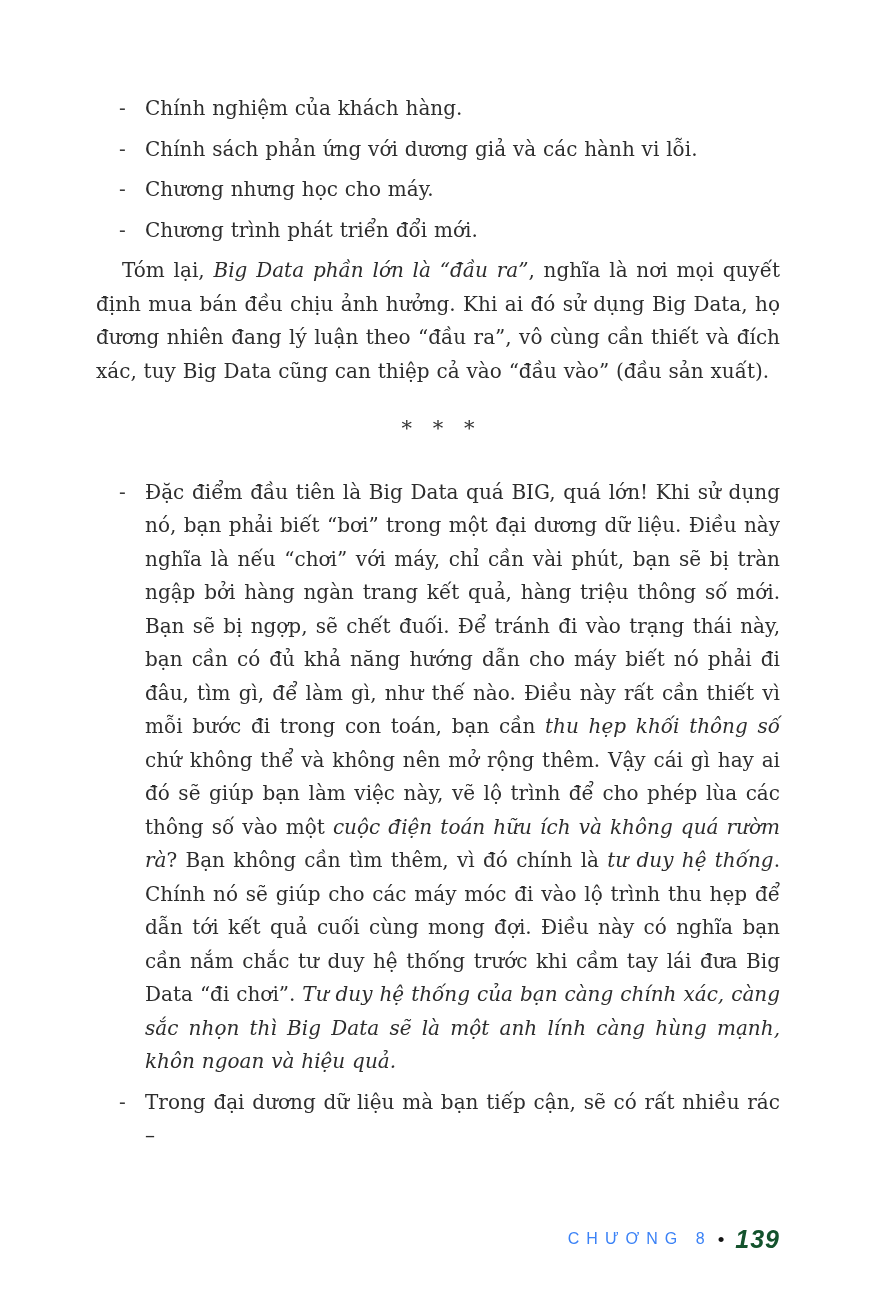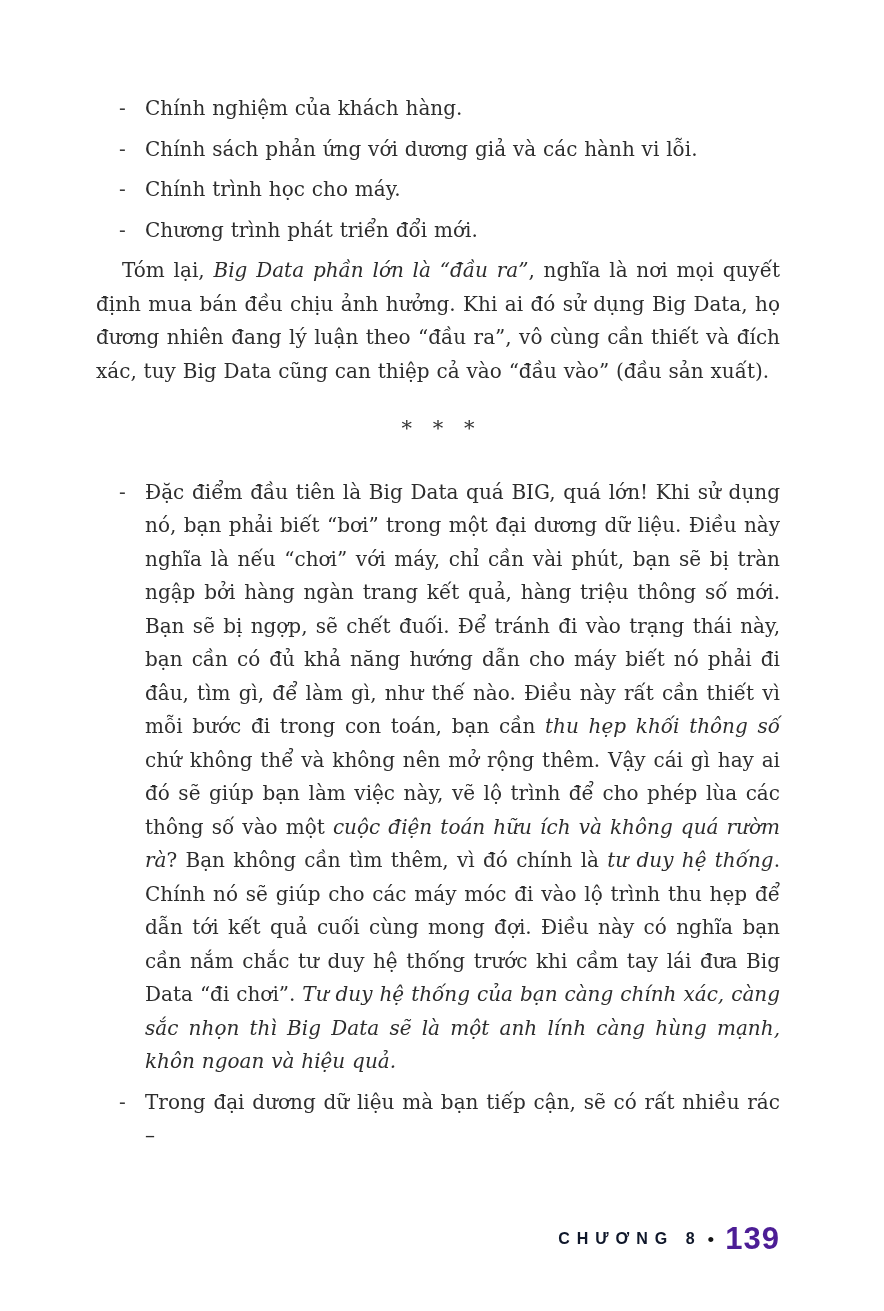--- a/index.html
+++ b/index.html
@@ -55,55 +55,56 @@
     position: absolute;
     top: 1224px;
     right: 104px;
     display: flex;
     align-items: center;
     font-family: "Liberation Sans", sans-serif;
     height: 30px;
   }
   .footer .chapter {
     font-size: 16px;
-    font-weight: 700;
+    font-weight: 400;
     letter-spacing: 7px;
-    color: #0f172a;
+    color: #3b82f6;
     margin-right: 6px;
   }
   .footer .dot {
     font-size: 19px;
     color: #141414;
     margin-right: 11px;
     line-height: 1;
   }
   .footer .pagenum {
-    font-size: 31px;
+    font-size: 25px;
     font-weight: 700;
-    color: #4c1d95;
+    color: #14532d;
     letter-spacing: 1px;
     font-stretch: condensed;
+    font-style: italic;
   }
 </style>
 </head>
 <body>
 
 <div class="page">
   <main class="content">
       <div class="bullet">
         <span class="marker">-</span>
         <p class="bullet-text"><span>Chính nghiệm của khách hàng.</span></p>
       </div>
       <div class="bullet">
         <span class="marker">-</span>
         <p class="bullet-text"><span>Chính sách phản ứng với dương giả và các hành vi lỗi.</span></p>
       </div>
       <div class="bullet">
         <span class="marker">-</span>
-        <p class="bullet-text"><span>Chính trình học cho máy.</span></p>
+        <p class="bullet-text"><span>Chương nhưng học cho máy.</span></p>
       </div>
       <div class="bullet">
         <span class="marker">-</span>
         <p class="bullet-text"><span>Chương trình phát triển đổi mới.</span></p>
       </div>
       <p class="para indent"><span>Tóm lại, </span><span class="it">Big Data phần lớn là “đầu ra”</span><span>, nghĩa là nơi mọi quyết định mua bán đều chịu ảnh hưởng. Khi ai đó sử dụng Big Data, họ đương nhiên đang lý luận theo “đầu ra”, vô cùng cần thiết và đích xác, tuy Big Data cũng can thiệp cả vào “đầu vào” (đầu sản xuất).</span></p>
       <div class="separator">* * *</div>
       <div class="bullet">
         <span class="marker">-</span>
         <p class="bullet-text"><span>Đặc điểm đầu tiên là Big Data quá BIG, quá lớn! Khi sử dụng nó, bạn phải biết “bơi” trong một đại dương dữ liệu. Điều này nghĩa là nếu “chơi” với máy, chỉ cần vài phút, bạn sẽ bị tràn ngập bởi hàng ngàn trang kết quả, hàng triệu thông số mới. Bạn sẽ bị ngợp, sẽ chết đuối. Để tránh đi vào trạng thái này, bạn cần có đủ khả năng hướng dẫn cho máy biết nó phải đi đâu, tìm gì, để làm gì, như thế nào. Điều này rất cần thiết vì mỗi bước đi trong con toán, bạn cần </span><span class="it">thu hẹp khối thông số</span><span> chứ không thể và không nên mở rộng thêm. Vậy cái gì hay ai đó sẽ giúp bạn làm việc này, vẽ lộ trình để cho phép lùa các thông số vào một </span><span class="it">cuộc điện toán hữu ích và không quá rườm rà</span><span>? Bạn không cần tìm thêm, vì đó chính là </span><span class="it">tư duy hệ thống</span><span>. Chính nó sẽ giúp cho các máy móc đi vào lộ trình thu hẹp để dẫn tới kết quả cuối cùng mong đợi. Điều này có nghĩa bạn cần nắm chắc tư duy hệ thống trước khi cầm tay lái đưa Big Data “đi chơi”. </span><span class="it">Tư duy hệ thống của bạn càng chính xác, càng sắc nhọn thì Big Data sẽ là một anh lính càng hùng mạnh, khôn ngoan và hiệu quả.</span></p>

